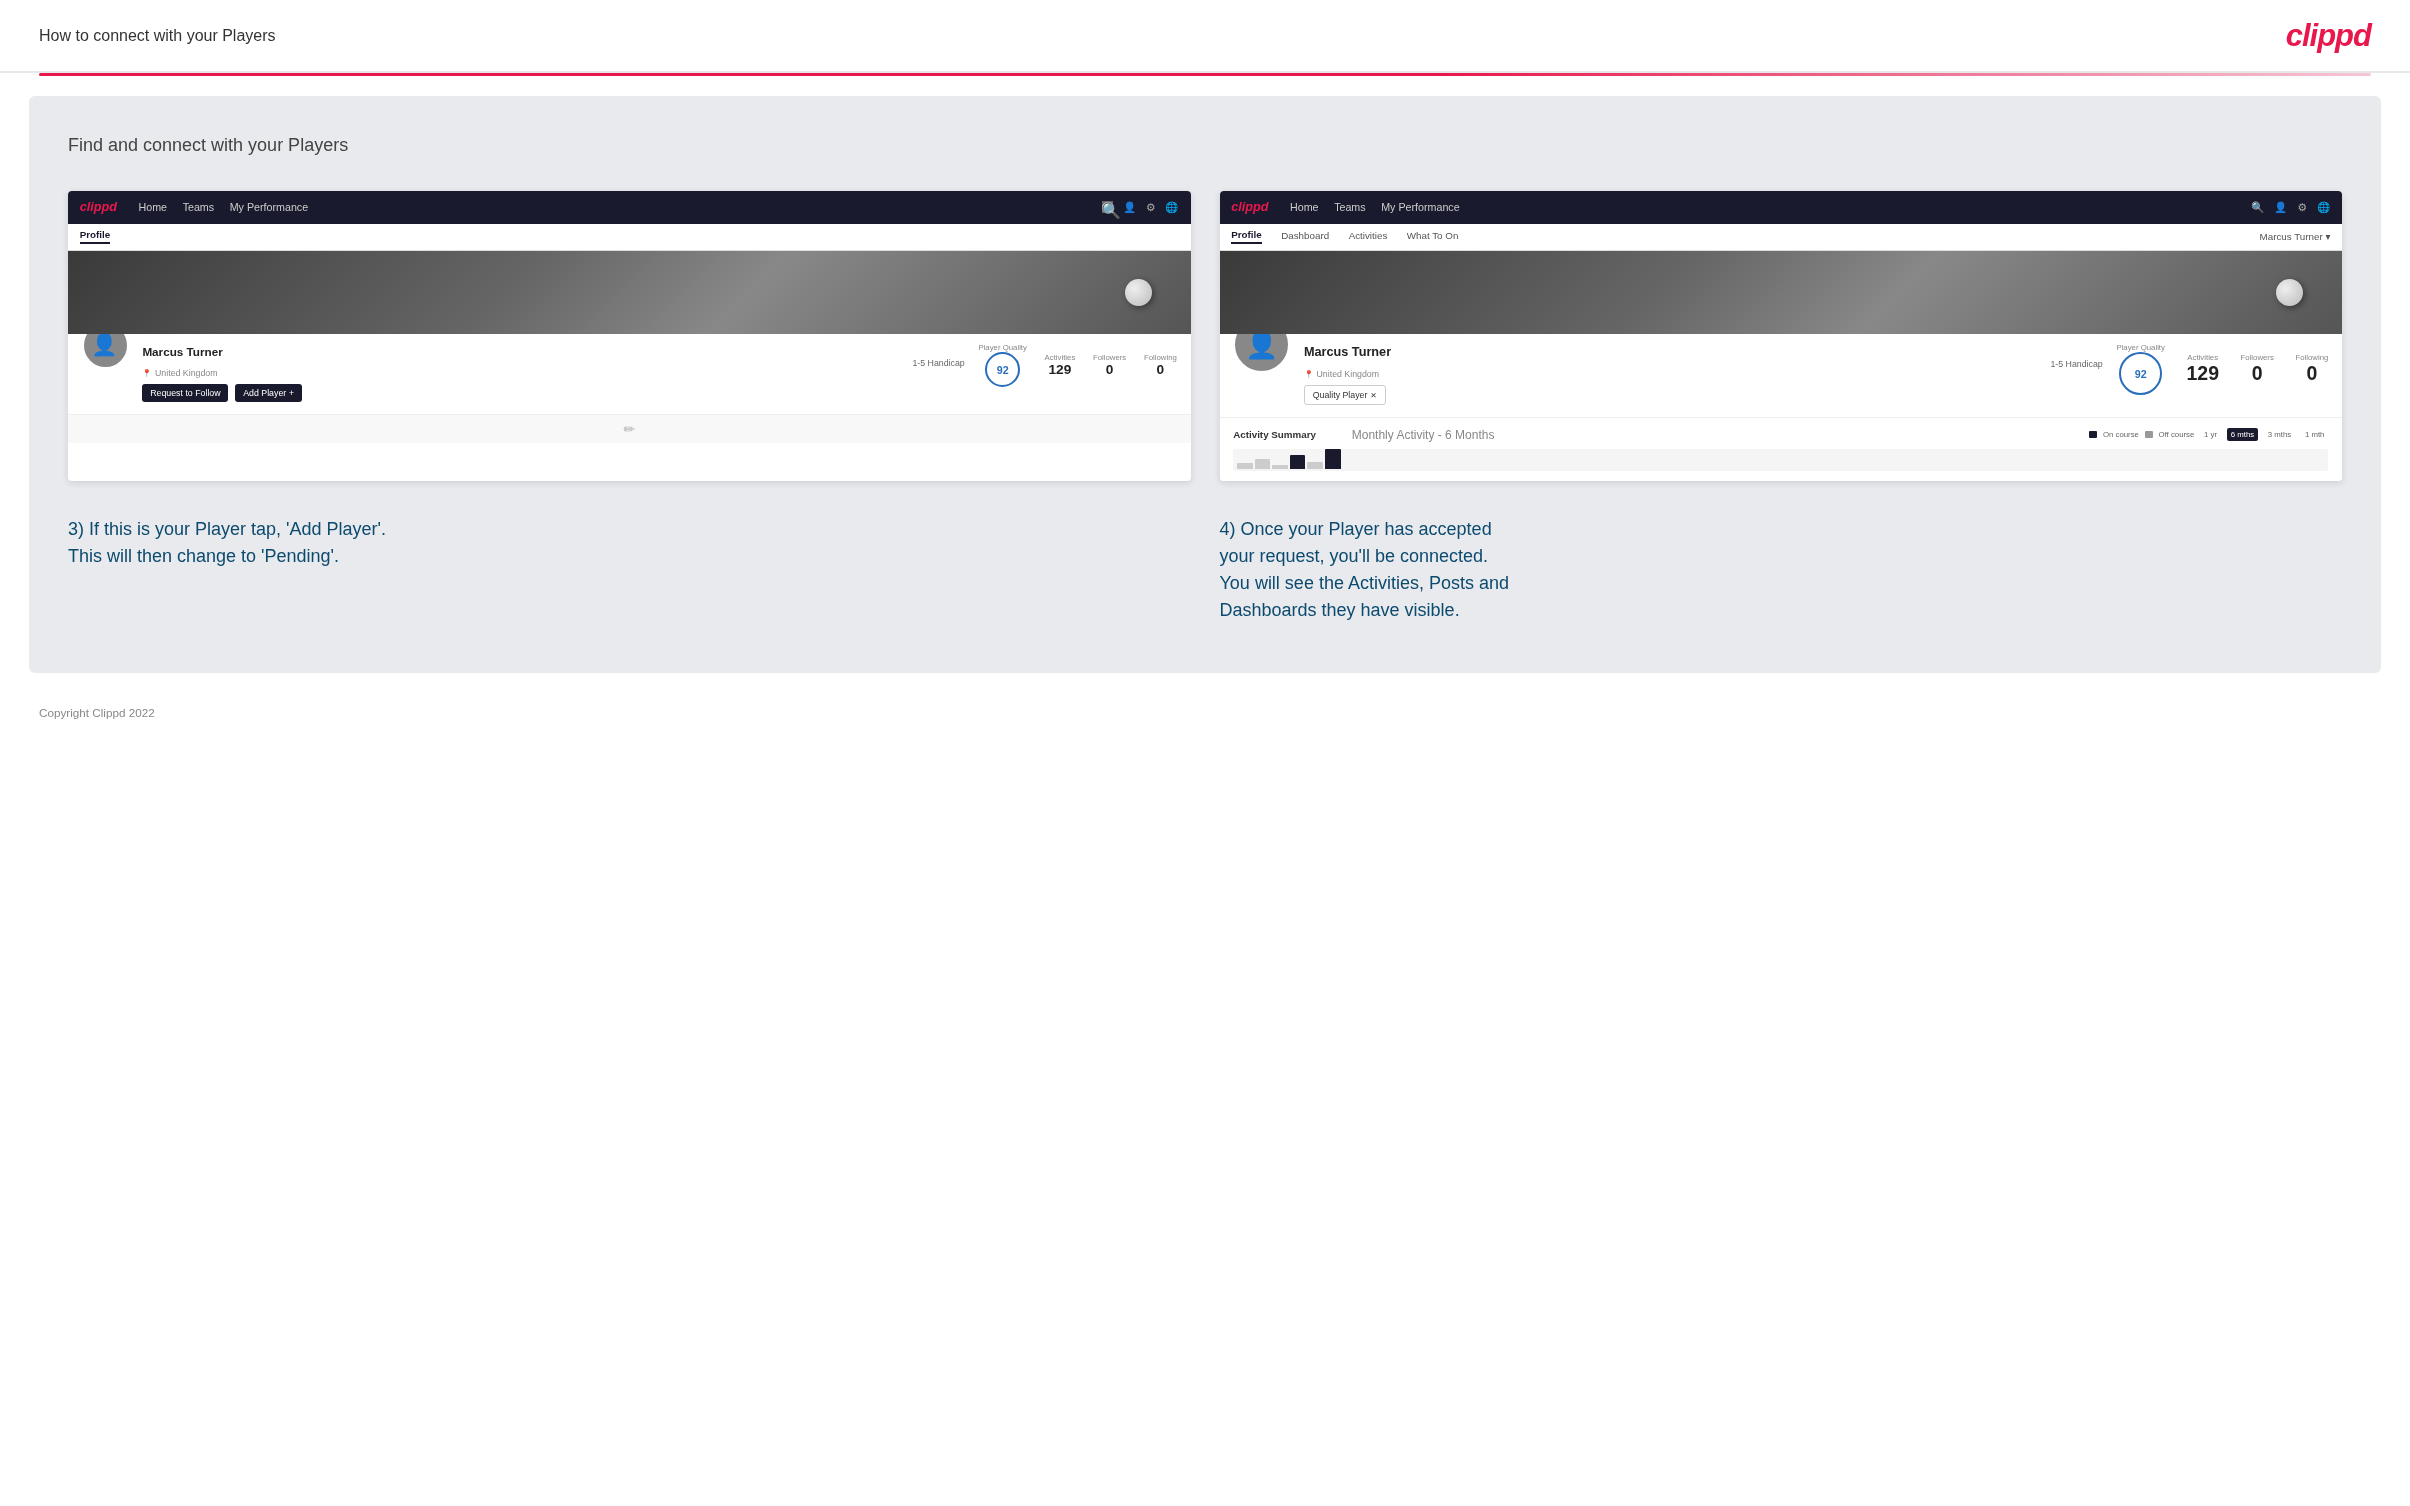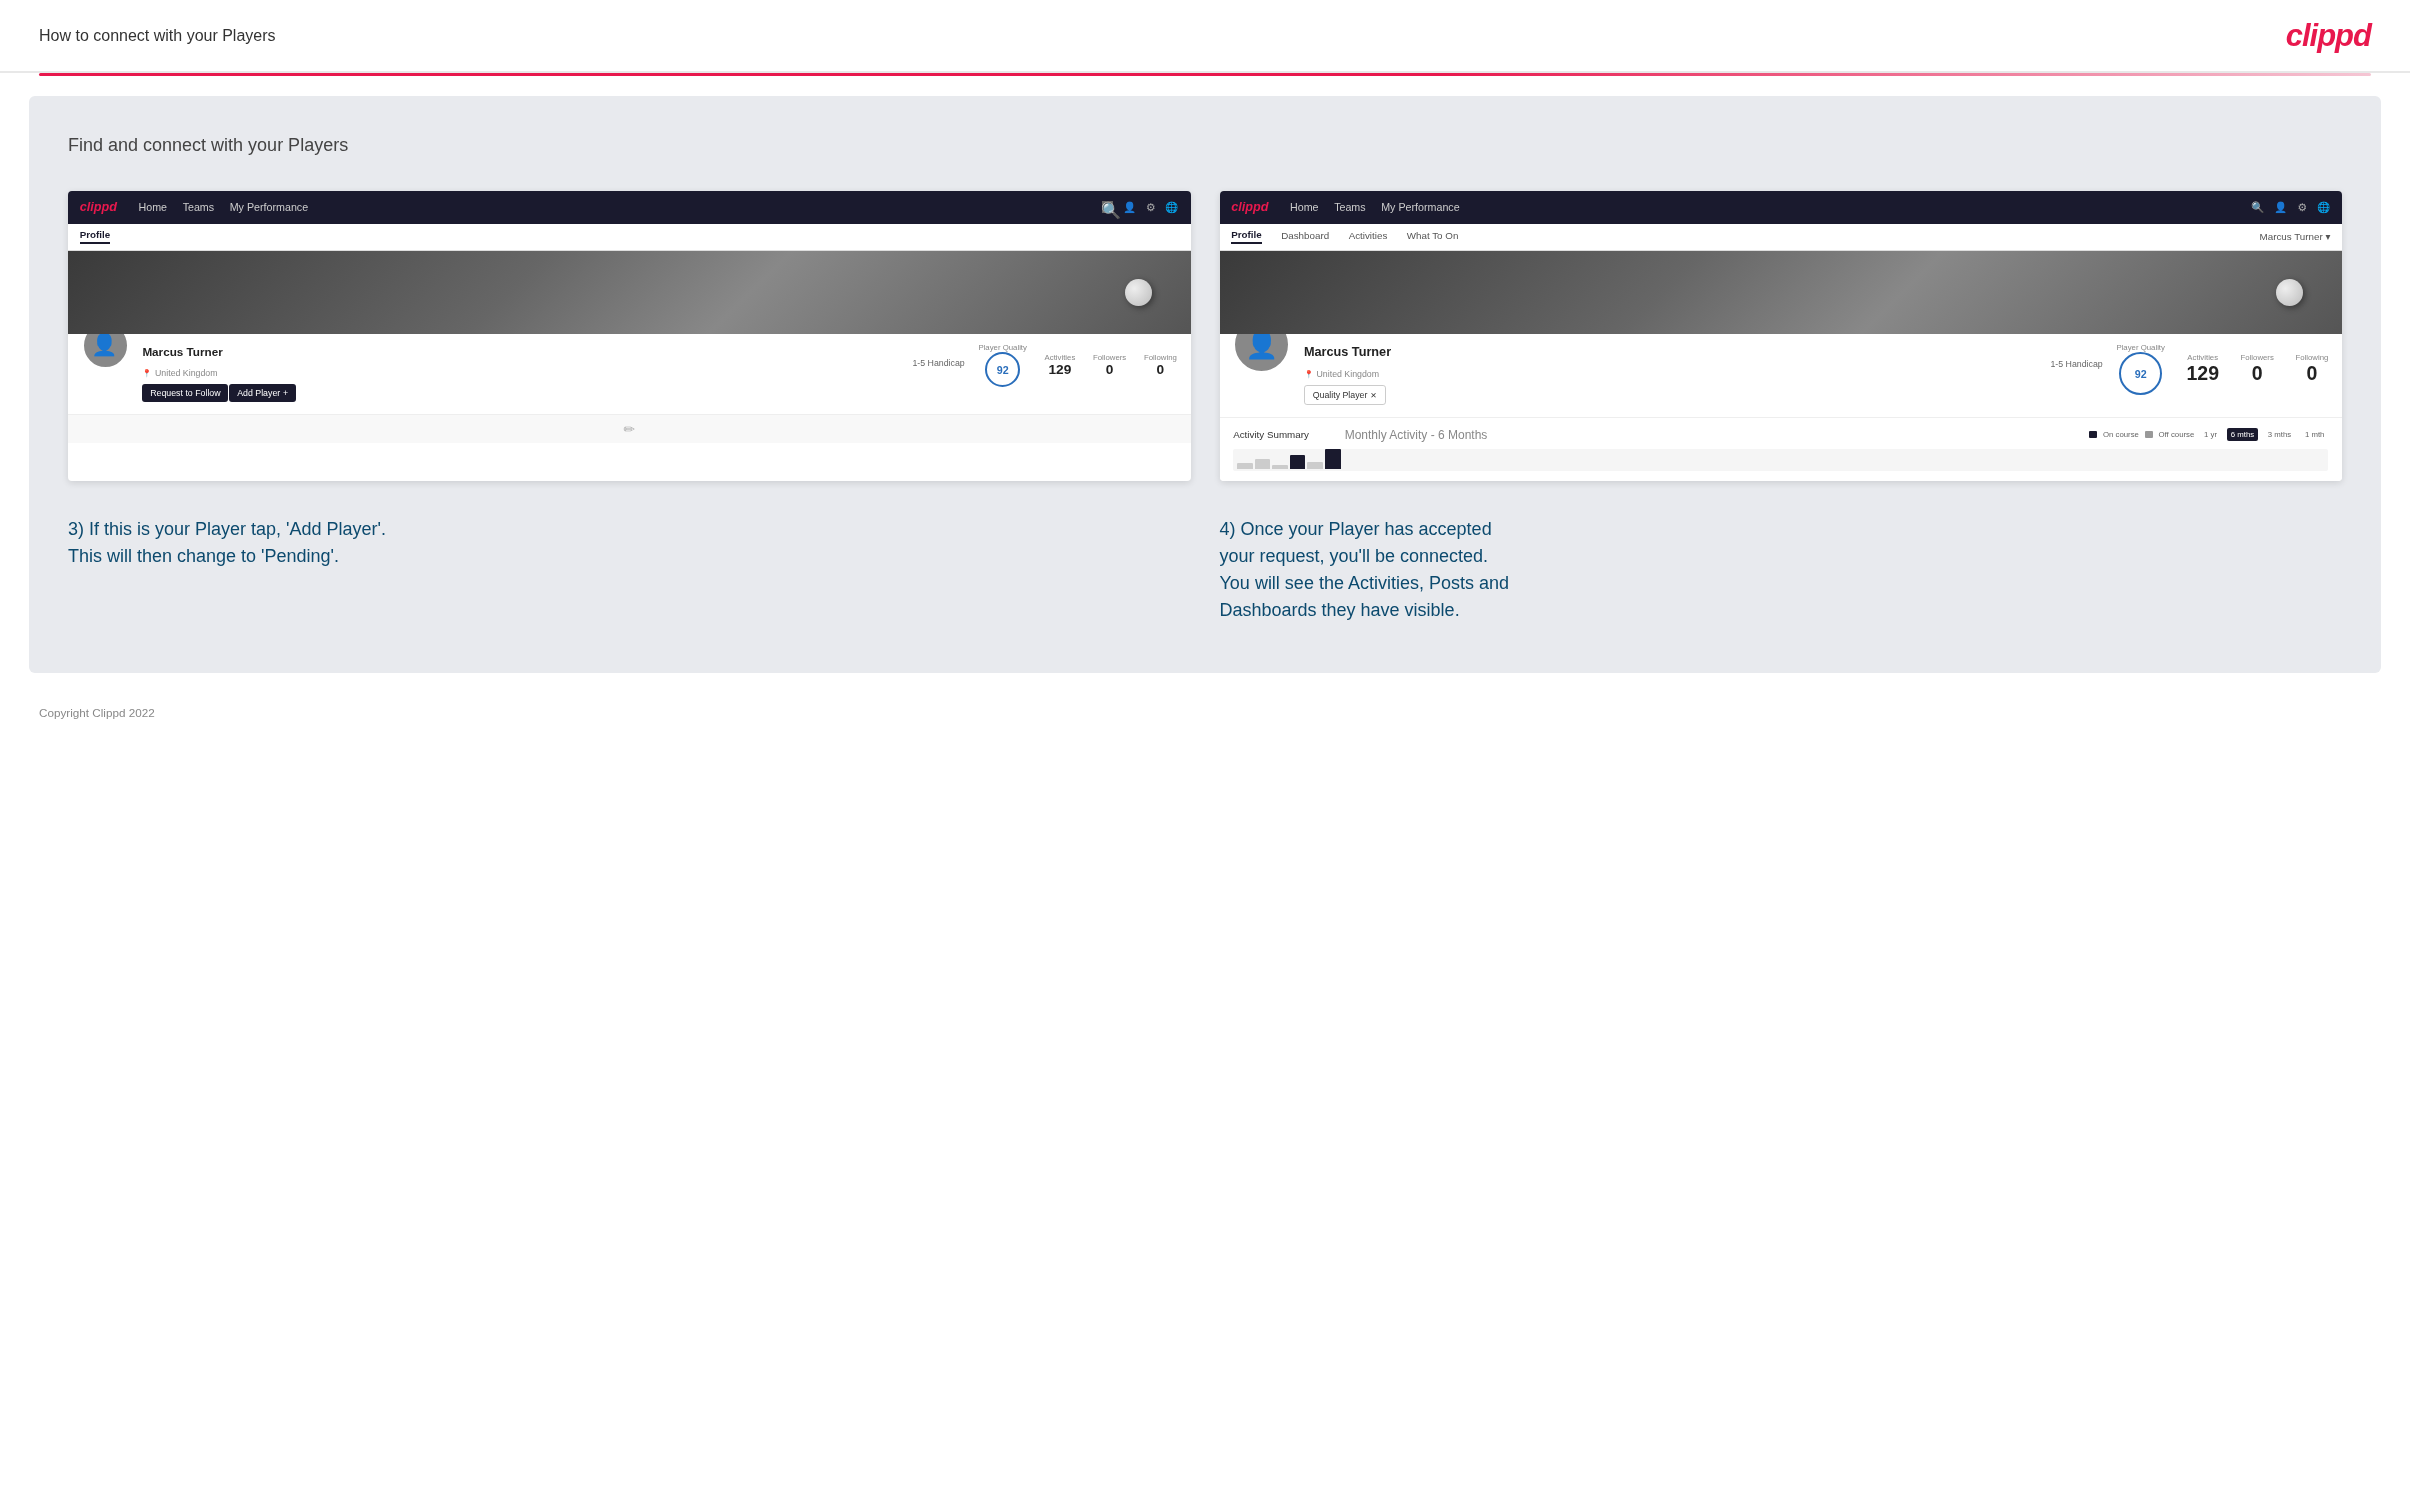--- a/index.html
+++ b/index.html
@@ -199,21 +199,21 @@
     }
     .profile-country {
       font-size: 8.8px;
       color: #888;
       display: flex;
       align-items: center;
       gap: 2.9px;
     }
     .profile-buttons {
       display: flex;
-      gap: 1px;
+      gap: 7px;
       margin-top: 5.9px;
     }
     .btn-follow {
       background: #1a1a2e;
       color: #fff;
       border: none;
       border-radius: 2.9px;
       font-size: 8.8px;
       padding: 3.9px 7.8px;
       cursor: pointer;
@@ -288,21 +288,21 @@
       padding: 9.8px 13.7px;
     }
     .activity-header {
       display: flex;
       align-items: center;
       gap: 9.8px;
       margin-bottom: 7.8px;
     }
     .activity-title {
       font-size: 9.8px;
-      font-weight: 400;
+      font-weight: 700;
       color: #333;
     }
     .activity-period {
       font-size: 12px;
       color: #888;
       padding-left: 26px;
     }
     .activity-controls {
       margin-left: auto;
       display: flex;

